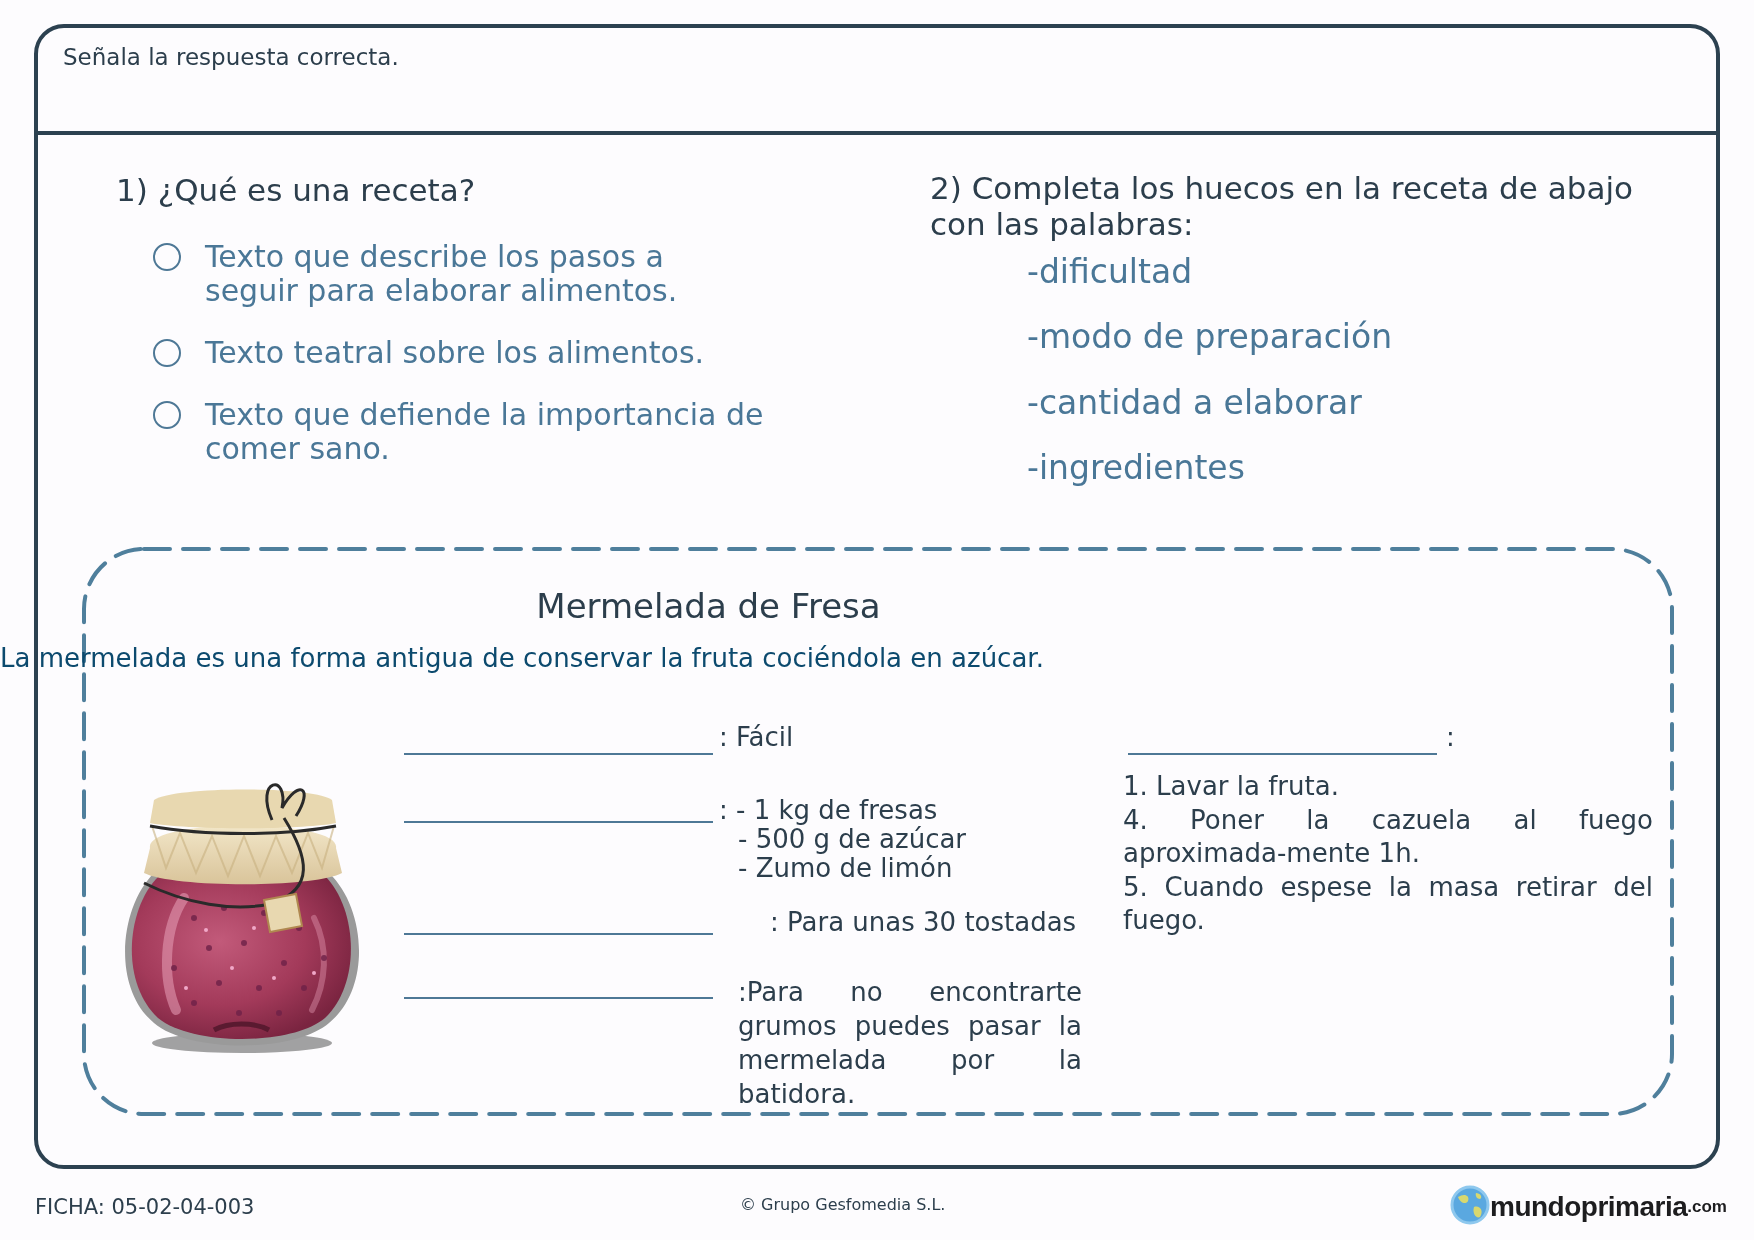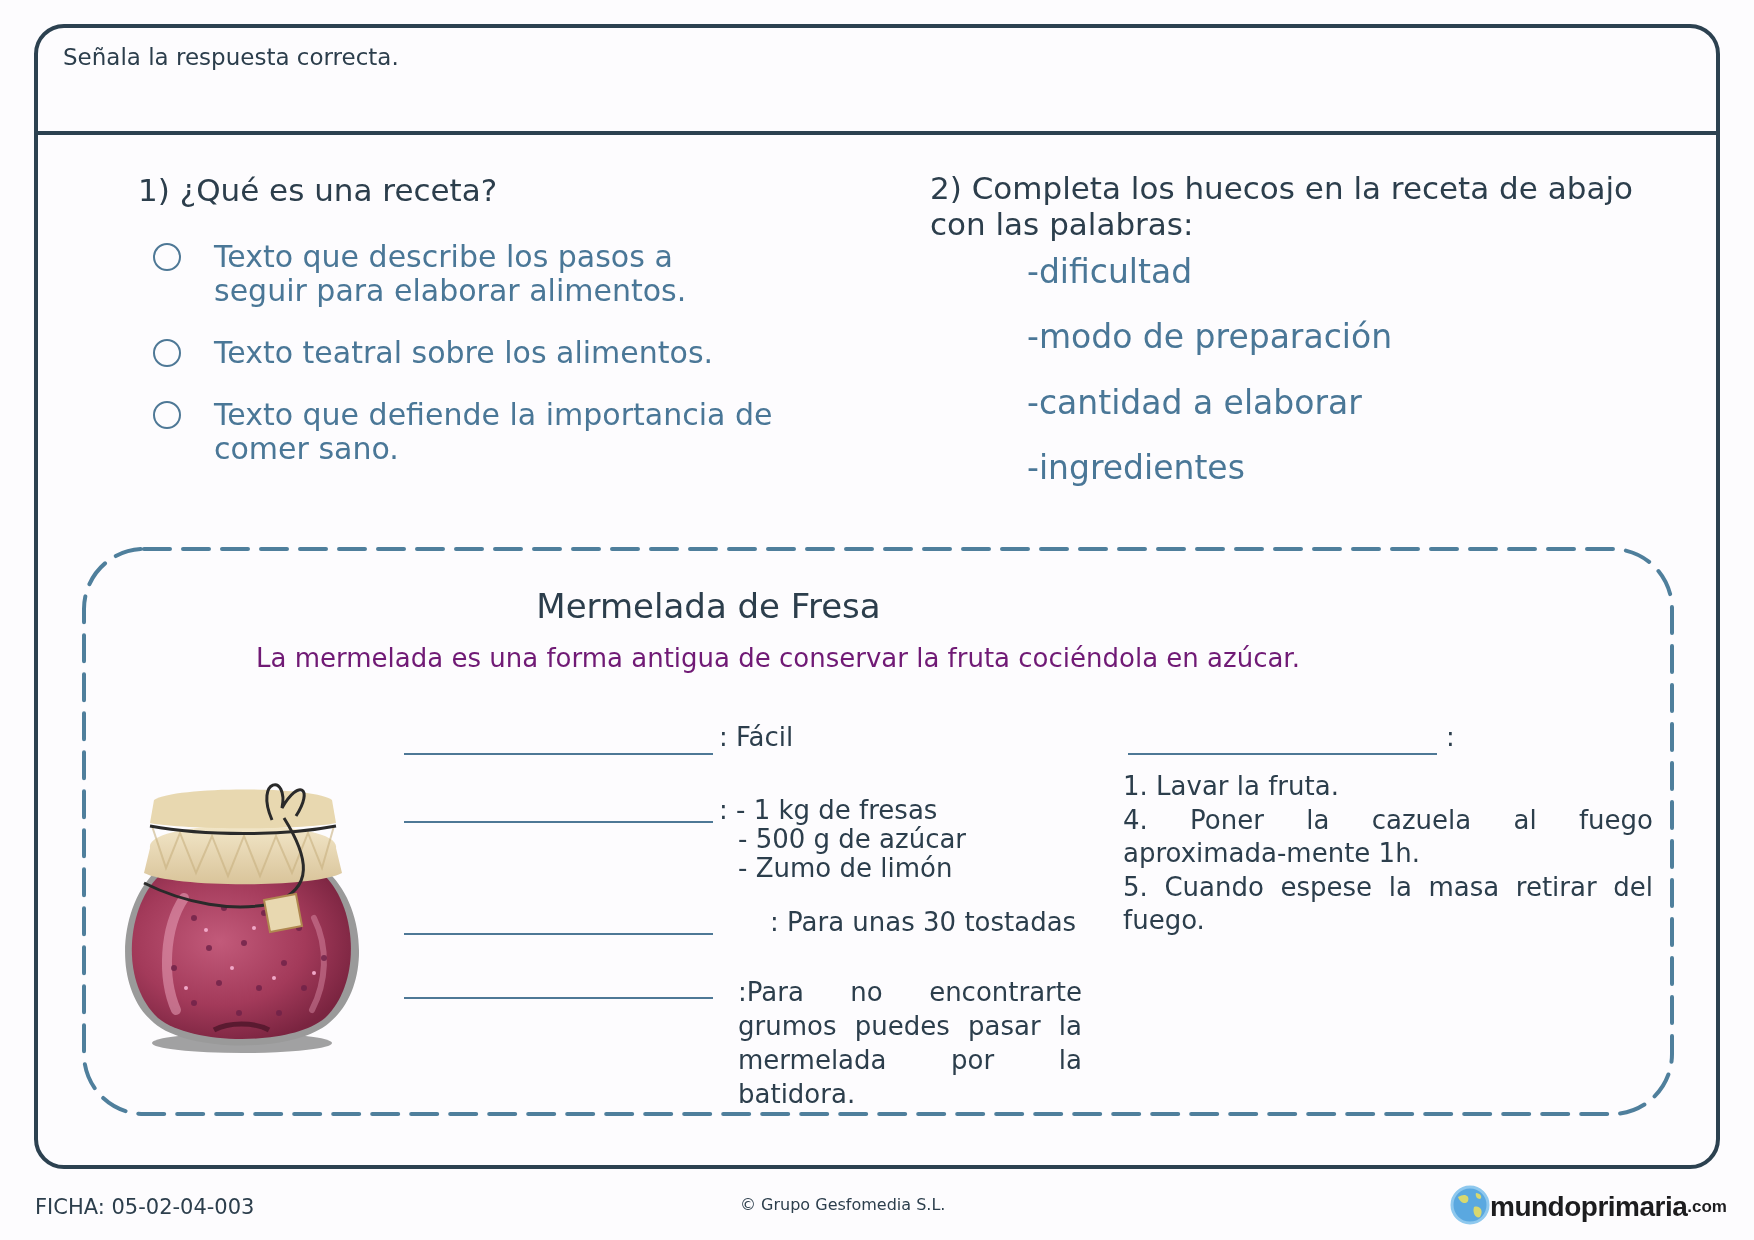--- a/index.html
+++ b/index.html
@@ -22,37 +22,37 @@
   }
   .q-title { position:absolute; font-size:31px; color:#2c3e4c; line-height:36px; white-space:nowrap; }
   .option {
     position:absolute; left:153px; display:flex; align-items:flex-start; cursor:pointer;
   }
   .radio {
     width:28px; height:28px; border:2.5px solid #4e7896; border-radius:50%; box-sizing:border-box;
     margin-top:3px; flex:none; background:transparent;
   }
   .option-text {
-    margin-left:33px; font-size:30px; line-height:34px; color:#4a7797; width:560px;
+    margin-left:24px; font-size:30px; line-height:34px; color:#4a7797; width:560px;
   }
   .word {
     position:absolute; left:1027px; font-size:33px; color:#4a7797; white-space:nowrap;
   }
   .dashed {
     position:absolute; left:82px; top:547px; width:1592px; height:569px;
     border-radius:60px; box-sizing:border-box;
   }
   .dashed svg { position:absolute; left:0; top:0; }
   .recipe-title {
     position:absolute; left:0; width:1417px; top:586px; text-align:center;
     font-size:34px; color:#2c3e4c;
   }
   .recipe-intro {
-    position:absolute; left:0; width:1556px; top:643px; text-align:center;
-    font-size:26px; color:#701a75;
+    position:absolute; left:0; width:1556px; top:643px; text-align:left;
+    font-size:26px; color:#0c4a6e;
   }
   .blank {
     position:absolute; height:0; border-bottom:2.5px solid #4e7896;
   }
   .rtext { position:absolute; font-size:26px; color:#2c3e4c; line-height:29px; white-space:nowrap; }
   .justify-block {
     position:absolute; font-size:26px; color:#2c3e4c; line-height:34px; text-align:justify;
   }
   .steps {
     position:absolute; left:1123px; top:770px; width:530px; font-size:26px; line-height:33.6px;
@@ -66,21 +66,21 @@
   .logo-com { font-family:"Liberation Sans", sans-serif; font-size:17px; color:#1d1d1f; font-weight:bold; }
 </style>
 </head>
 <body>
 
 <div class="frame"></div>
 <div class="divider"></div>
 
 <div class="instruction">Señala la respuesta correcta.</div>
 
-<div class="q-title" style="left:116px; top:172px;margin-left:22px;">1) ¿Qué es una receta?</div>
+<div class="q-title" style="left:116px; top:172px;">1) ¿Qué es una receta?</div>
 
 <div class="option" style="top:240px;">
   <span class="radio"></span>
   <span class="option-text">Texto que describe los pasos a seguir para elaborar alimentos.</span>
 </div>
 <div class="option" style="top:336px;">
   <span class="radio"></span>
   <span class="option-text">Texto teatral sobre los alimentos.</span>
 </div>
 <div class="option" style="top:398px;">

